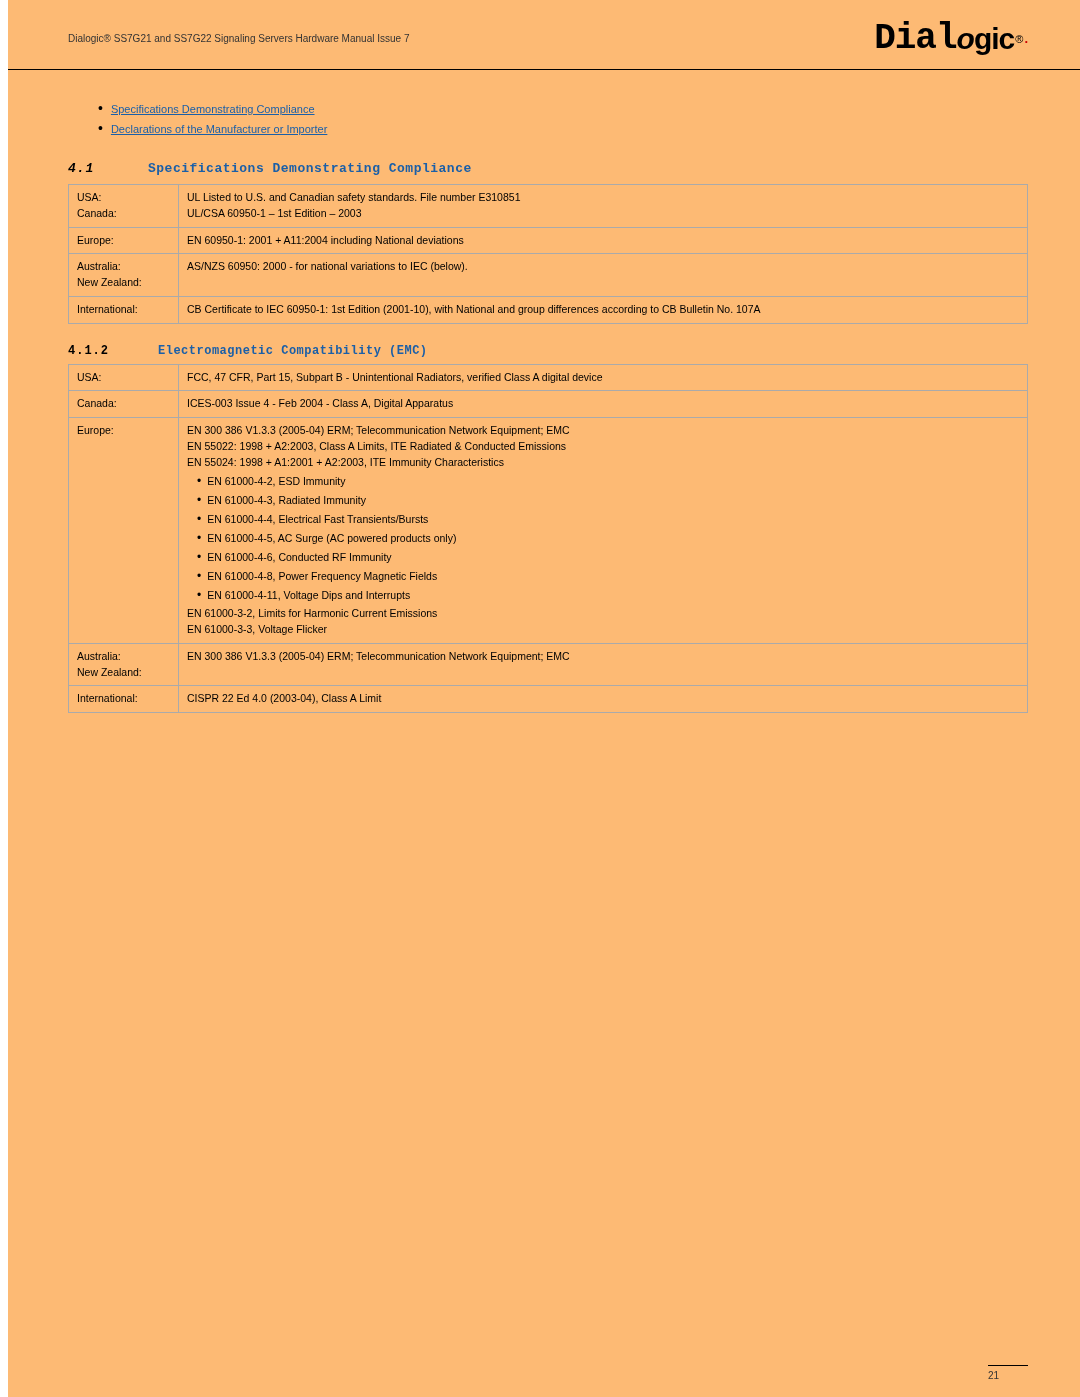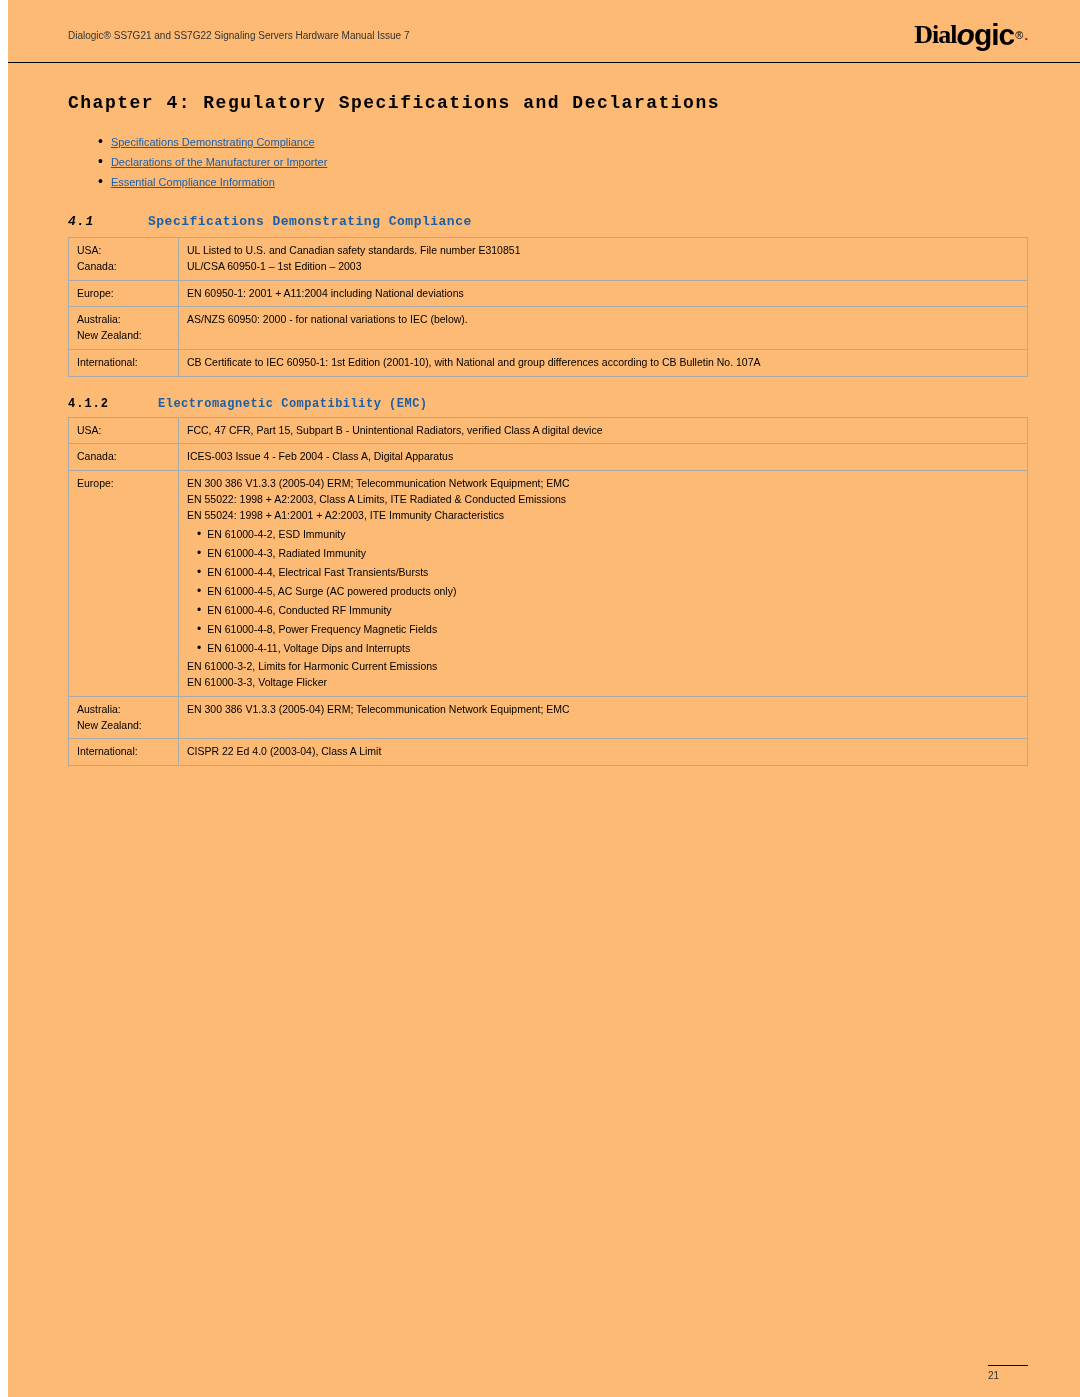--- a/index.html
+++ b/index.html
@@ -203,43 +203,39 @@
   </style>
 </head>
 <body>
 
 <div class="page">
 
   <div class="header">
     <span class="header-title">Dialogic® SS7G21 and SS7G22 Signaling Servers Hardware Manual  Issue 7</span>
     <div class="logo-container">
     <div style="display:flex;align-items:center;">
-      <span style="font-size:26px;font-weight:900;font-family:Liberation Serif, serif;letter-spacing:-1px;color:#000;">Dial</span>
+      <span style="font-size:36px;font-weight:900;font-family:Liberation Mono, monospace;letter-spacing:-1px;color:#000;">Dial</span>
           <span style="font-size:30px;font-weight:900;font-family:Arial,Helvetica,sans-serif;color:#000;letter-spacing:-1px;font-style:italic;">o</span>
           <span style="font-size:30px;font-weight:900;font-family:Arial,Helvetica,sans-serif;color:#000;letter-spacing:-1px;">gic</span>
           <sup style="font-size:11px;color:#000;font-weight:normal;font-family:Arial,sans-serif;margin-left:1px;">®</sup>
           <span style="color:#cc0000;font-size:13px;font-weight:bold;margin-left:1px;">.</span>
     </div>
   </div>
   </div>
 
   <div class="content">
 
-    <div class="chapter-title">Chapter 4:  Regulatory Specifications and Declarations</div>
 
 
     <ul class="toc-list">
       <li>
         <a class="toc-link">Specifications Demonstrating Compliance</a>
       </li>
       <li>
         <a class="toc-link">Declarations of the Manufacturer or Importer</a>
-      </li>
-      <li>
-        <a class="toc-link">Essential Compliance Information</a>
       </li>
     </ul>
 
     <div class="section-heading">
       <span class="section-number">4.1</span>
       <span class="section-title">Specifications Demonstrating Compliance</span>
     </div>
 
 
     <table class="compliance-table">

